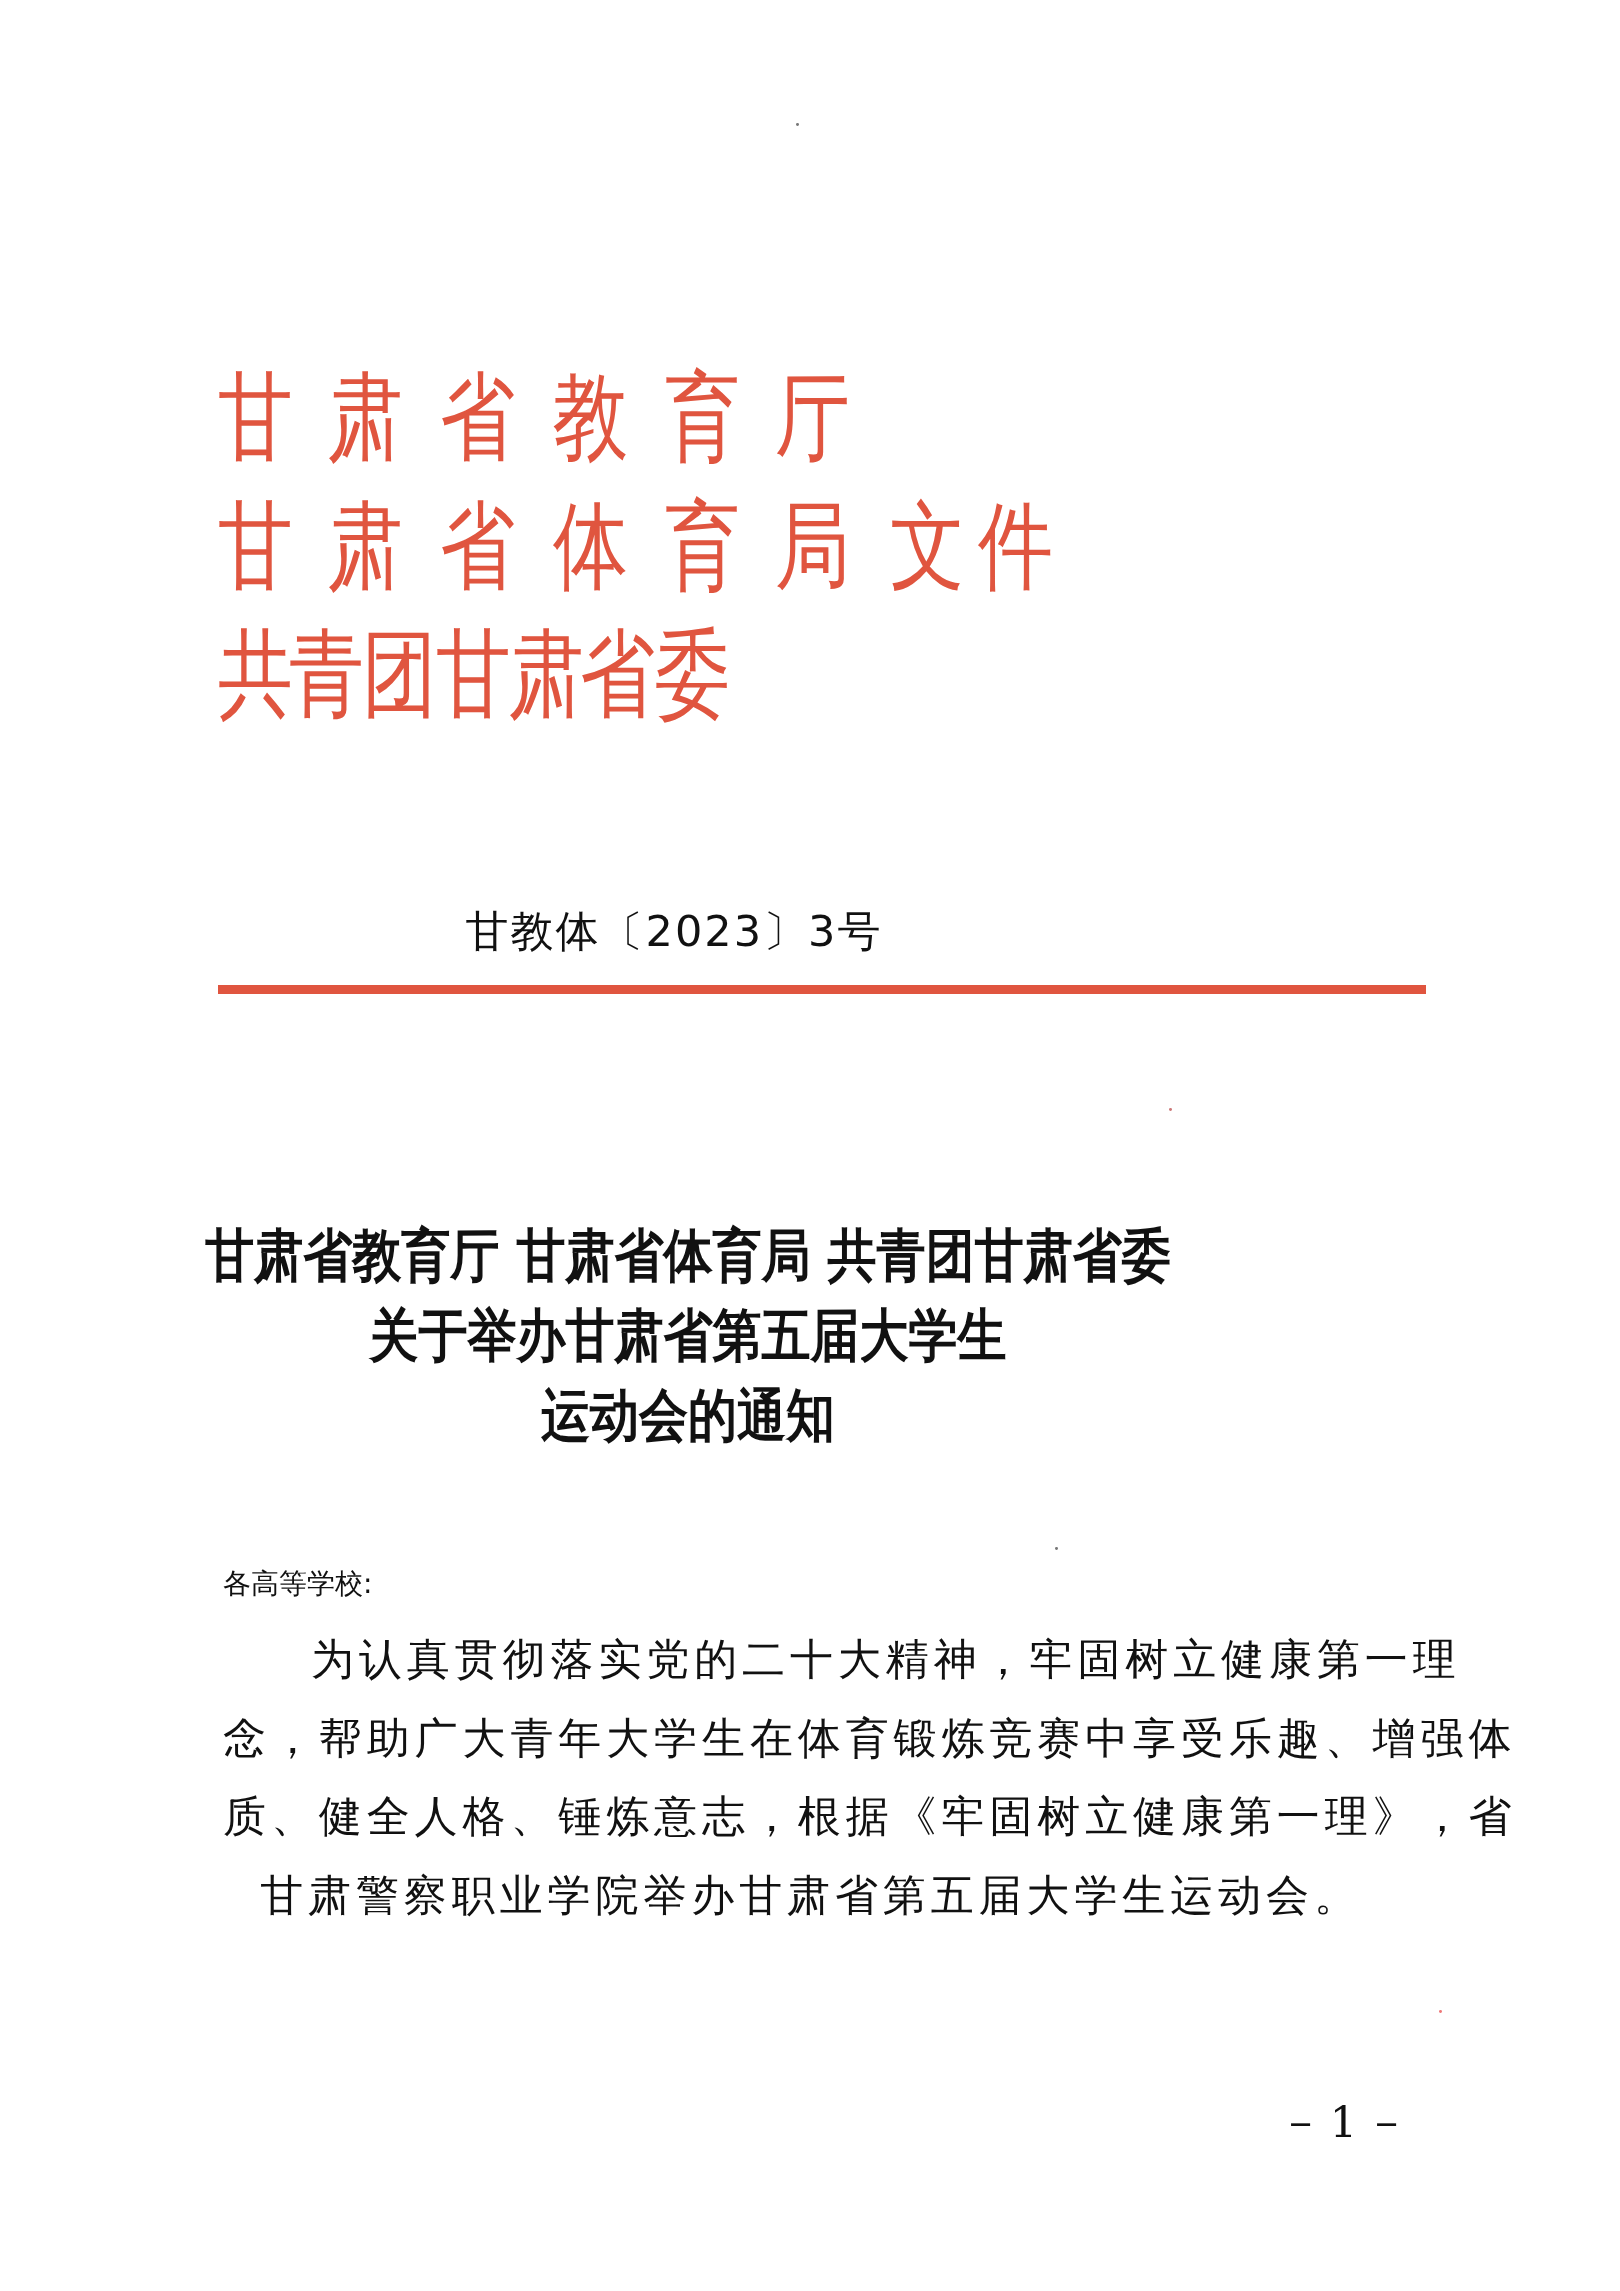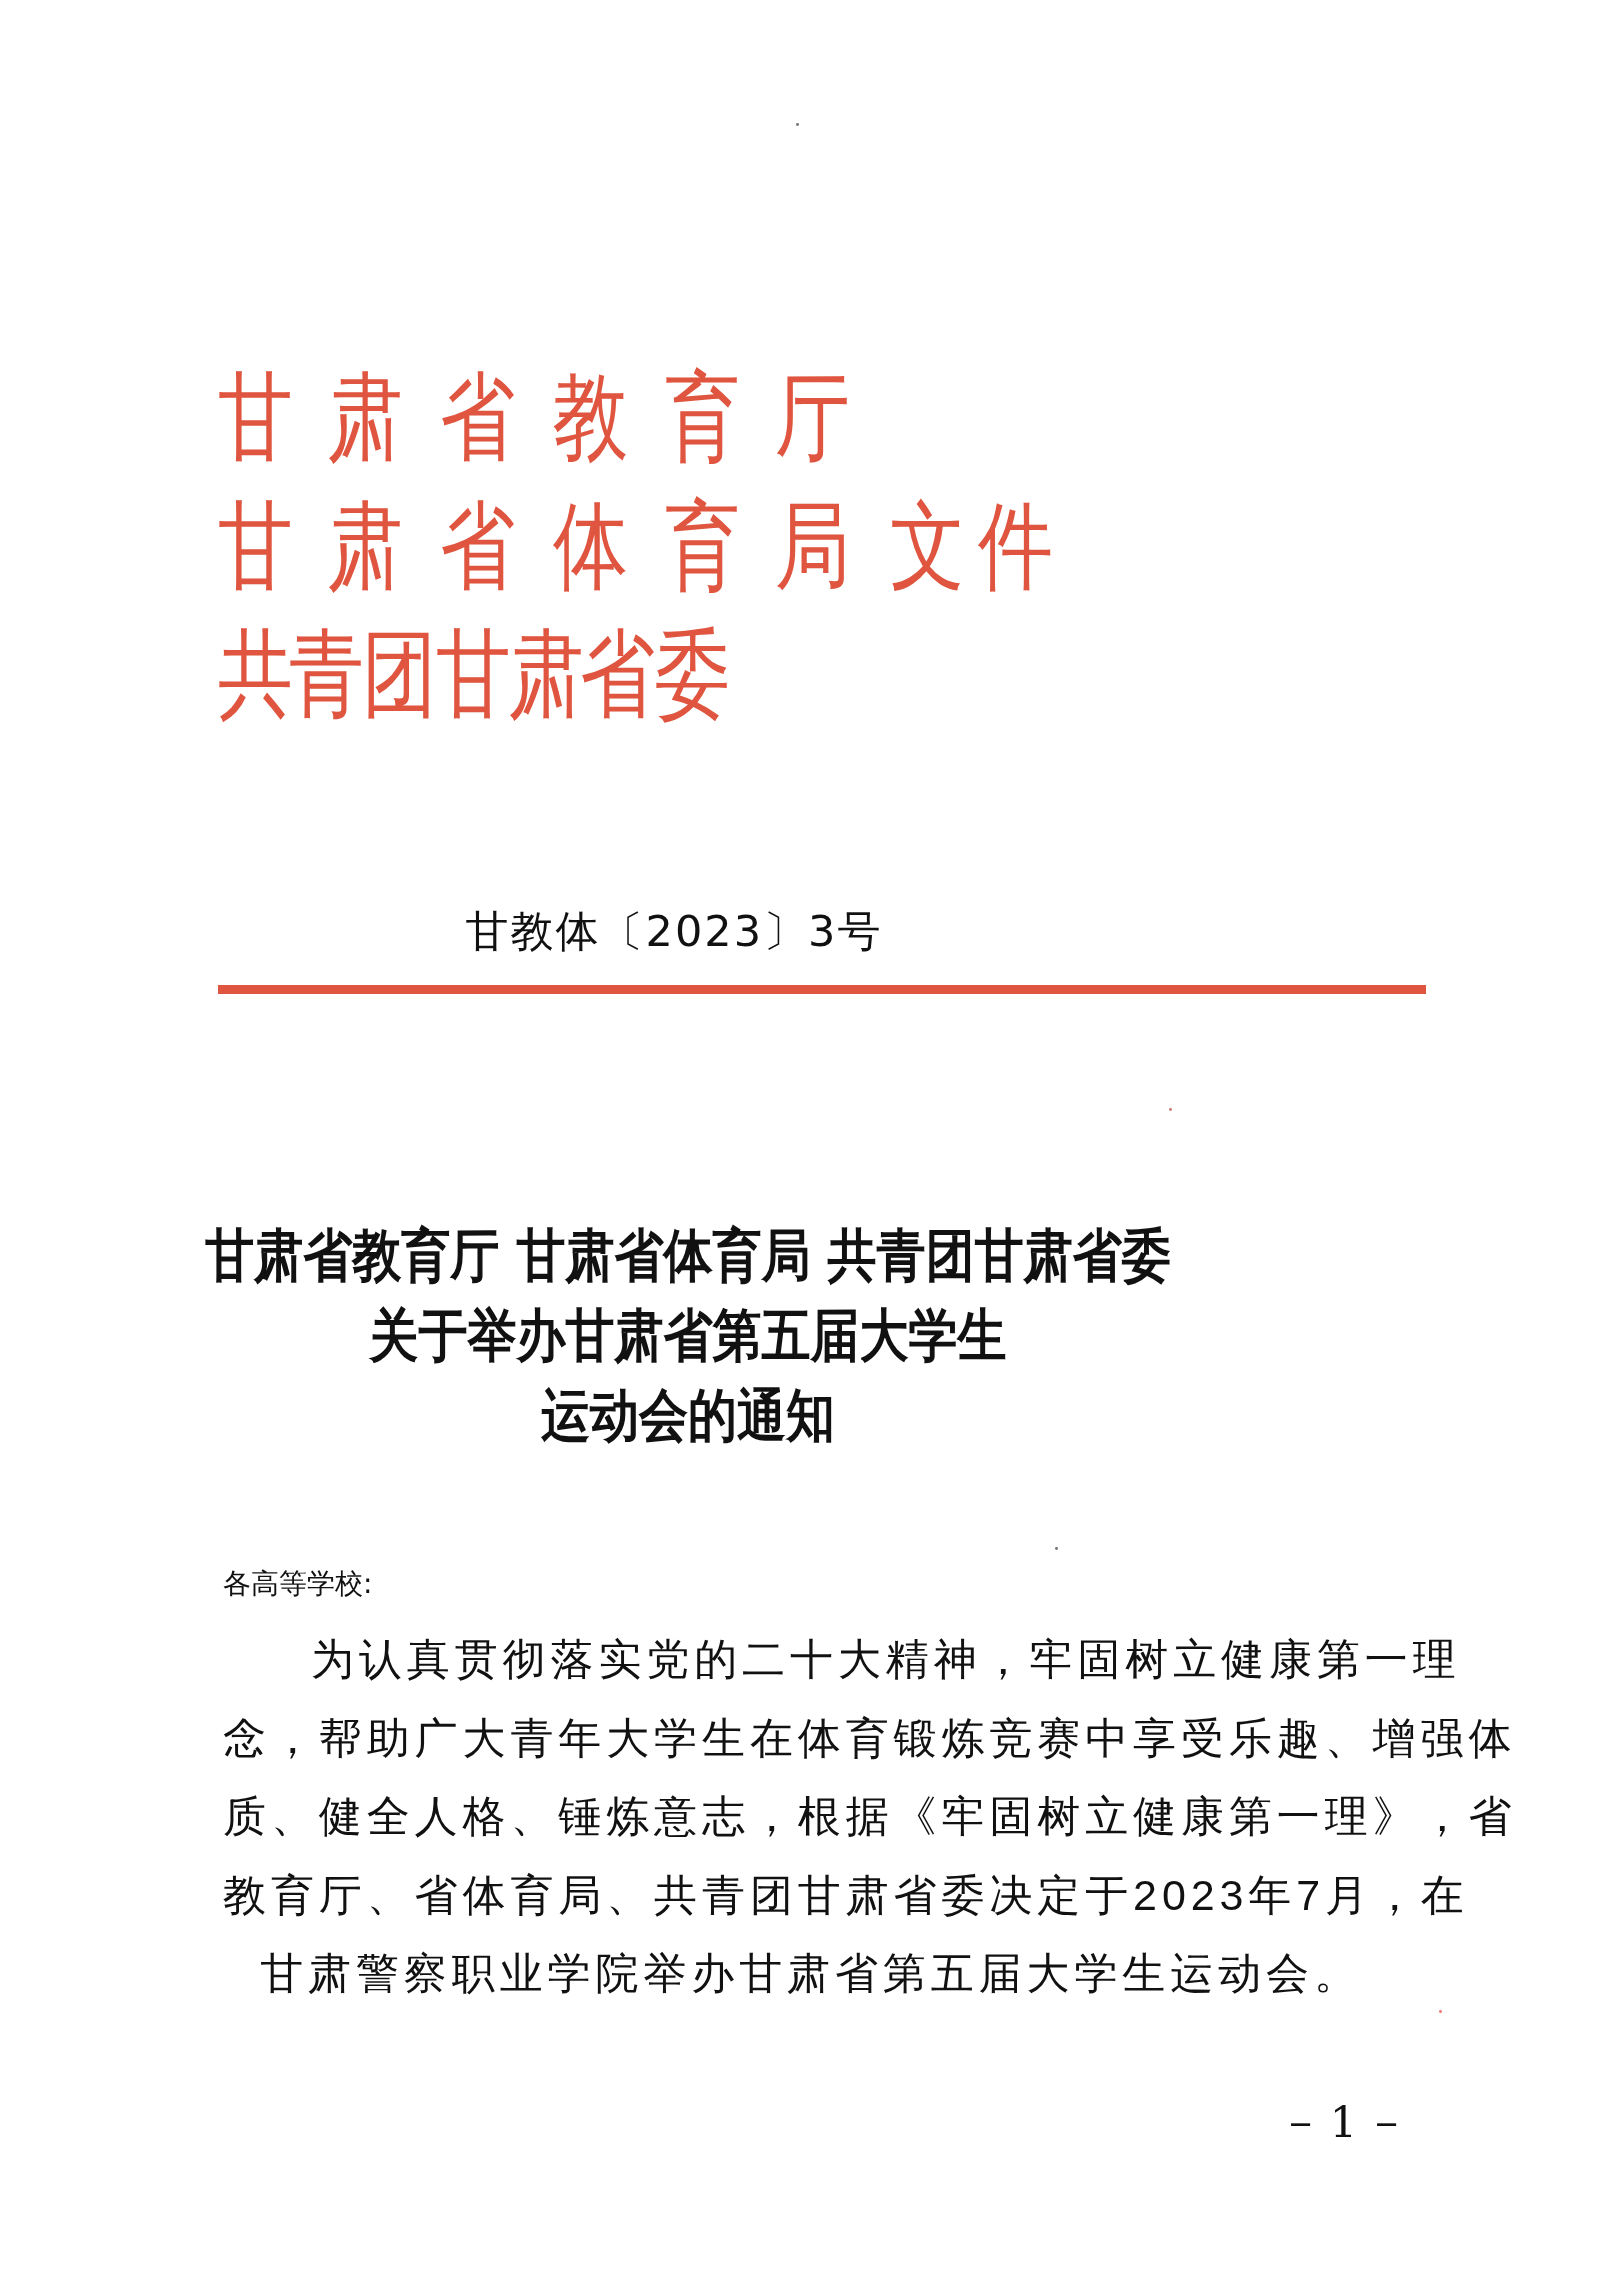--- a/index.html
+++ b/index.html
@@ -99,21 +99,20 @@
     <div>关于举办甘肃省第五届大学生</div>
     <div>运动会的通知</div>
   </div>
 
   <div class="salutation">各高等学校:</div>
 
   <div class="body-para">
     <div class="line indent">为认真贯彻落实党的二十大精神，牢固树立健康第一理</div>
     <div class="line">念，帮助广大青年大学生在体育锻炼竞赛中享受乐趣、增强体</div>
     <div class="line">质、健全人格、锤炼意志，根据《牢固树立健康第一理》，省</div>
-    <div class="line">教育厅、省体育局、共青团甘肃省委决定于2023年7月，在</div>
     <div class="line">甘肃警察职业学院举办甘肃省第五届大学生运动会。</div>
   </div>
 
   <div class="pagenum">－1－</div>
 
   <div class="speck" style="left:796px; top:123px; background:#777;"></div>
   <div class="speck" style="left:1169px; top:1108px; background:#c77;"></div>
   <div class="speck" style="left:1055px; top:1547px; background:#777;"></div>
   <div class="speck" style="left:1439px; top:2010px; background:#e77;"></div>
 </div>

